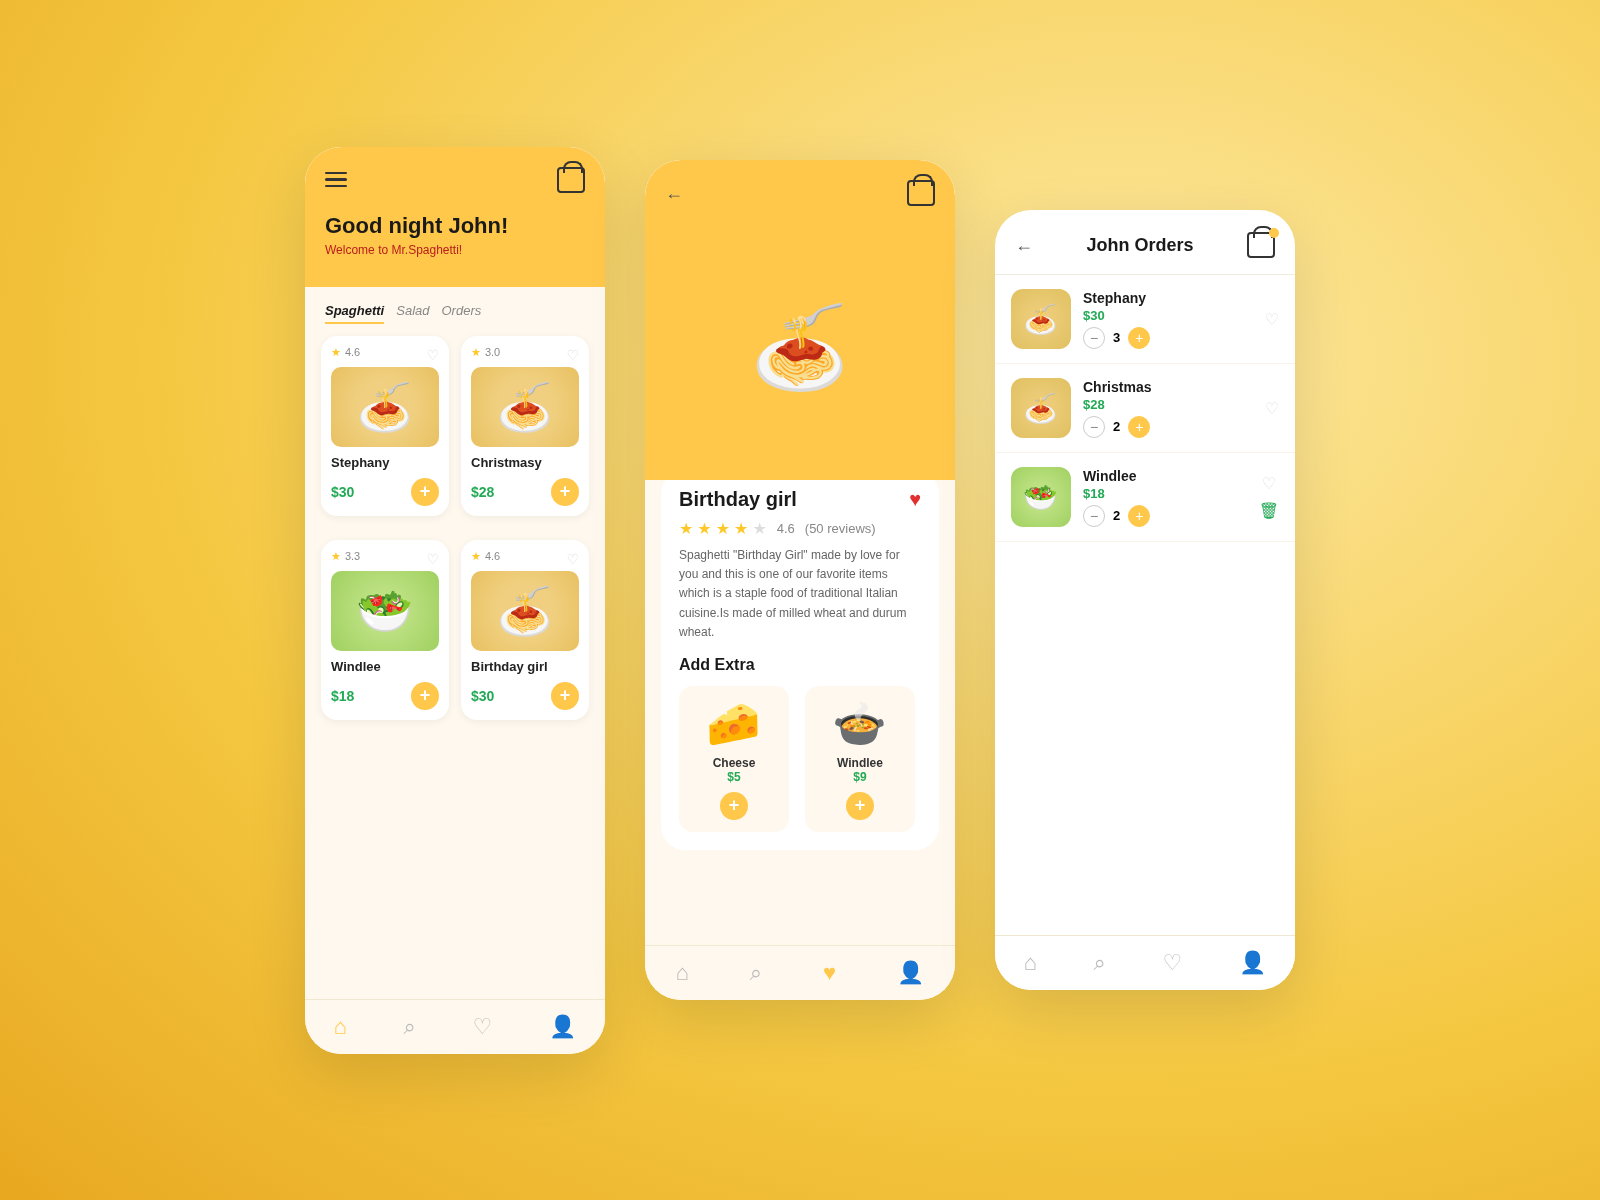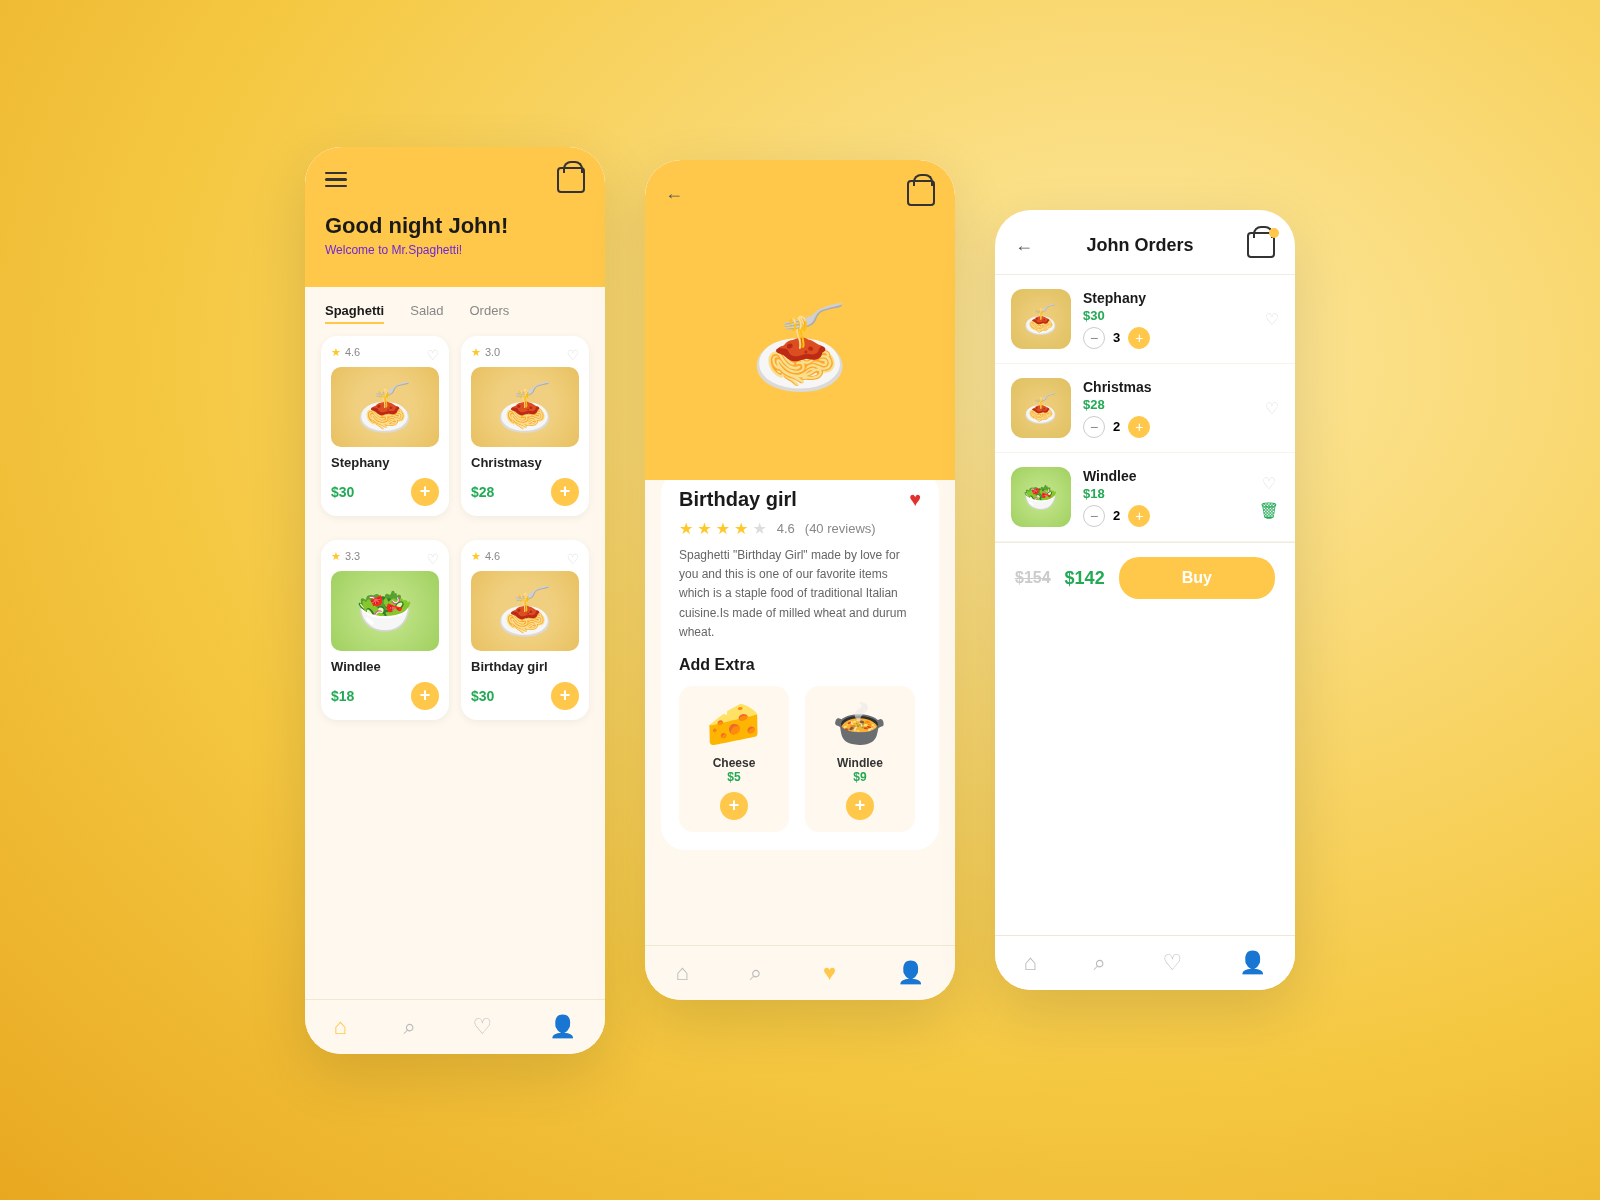--- a/index.html
+++ b/index.html
@@ -57,23 +57,23 @@
       content: '';
       position: absolute;
       top: -8px; left: 4px;
       width: 16px; height: 10px;
       border: 2.5px solid #333;
       border-bottom: none;
       border-radius: 8px 8px 0 0;
     }
 
     .greeting { font-size: 22px; font-weight: 800; color: #1a1a1a; }
-    .sub-greeting { font-size: 12px; color: #6d28d9; margin-top: 4px; }
-
-    .tabs { display: flex; gap: 26px; padding: 16px 20px 0; }
+    .sub-greeting { font-size: 12px; color: #b91c1c; margin-top: 4px; }
+
+    .tabs { display: flex; gap: 12px; padding: 16px 20px 0; font-style: italic; }
     .tab-item { font-size: 13px; color: #888; cursor: pointer; padding-bottom: 4px; }
     .tab-item.active { color: #1a1a1a; font-weight: 700; border-bottom: 2.5px solid #ffc84a; }
 
     .food-cards-row {
       display: flex;
       gap: 12px;
       padding: 12px 16px;
       overflow: visible;
     }
 
@@ -414,21 +414,21 @@
         <span class="heart-red">♥</span>
       </div>
 
       <div class="stars-row">
         <span class="star-lg">★</span>
         <span class="star-lg">★</span>
         <span class="star-lg">★</span>
         <span class="star-lg">★</span>
         <span class="star-lg half">★</span>
         <span class="rating-text">4.6</span>
-        <span class="rating-text">(40 reviews)</span>
+        <span class="rating-text">(50 reviews)</span>
       </div>
 
       <div class="item-desc">Spaghetti "Birthday Girl" made by love for you and this is one of our favorite items which is a staple food of traditional Italian cuisine.Is made of milled wheat and durum wheat.</div>
 
       <div class="add-extra-title">Add Extra</div>
 
       <div class="extras-row">
         <div class="extra-card">
           <div class="extra-img">🧀</div>
           <div class="extra-name">Cheese</div>
@@ -510,25 +510,20 @@
         <span class="qty-val">2</span>
         <div class="qty-btn plus">+</div>
       </div>
     </div>
     <div class="order-actions">
       <span class="heart-outline">♡</span>
       <span class="trash-icon">🗑</span>
     </div>
   </div>
 
-  <div class="order-footer">
-    <span class="original-price">$154</span>
-    <span class="final-price">$142</span>
-    <button class="buy-btn">Buy</button>
-  </div>
 
   <div class="bottom-nav" style="background:#fff;">
     <span class="nav-icon">⌂</span>
     <span class="nav-icon">⌕</span>
     <span class="nav-icon">♡</span>
     <span class="nav-icon active">👤</span>
   </div>
 </div>
 
 </body></html>

